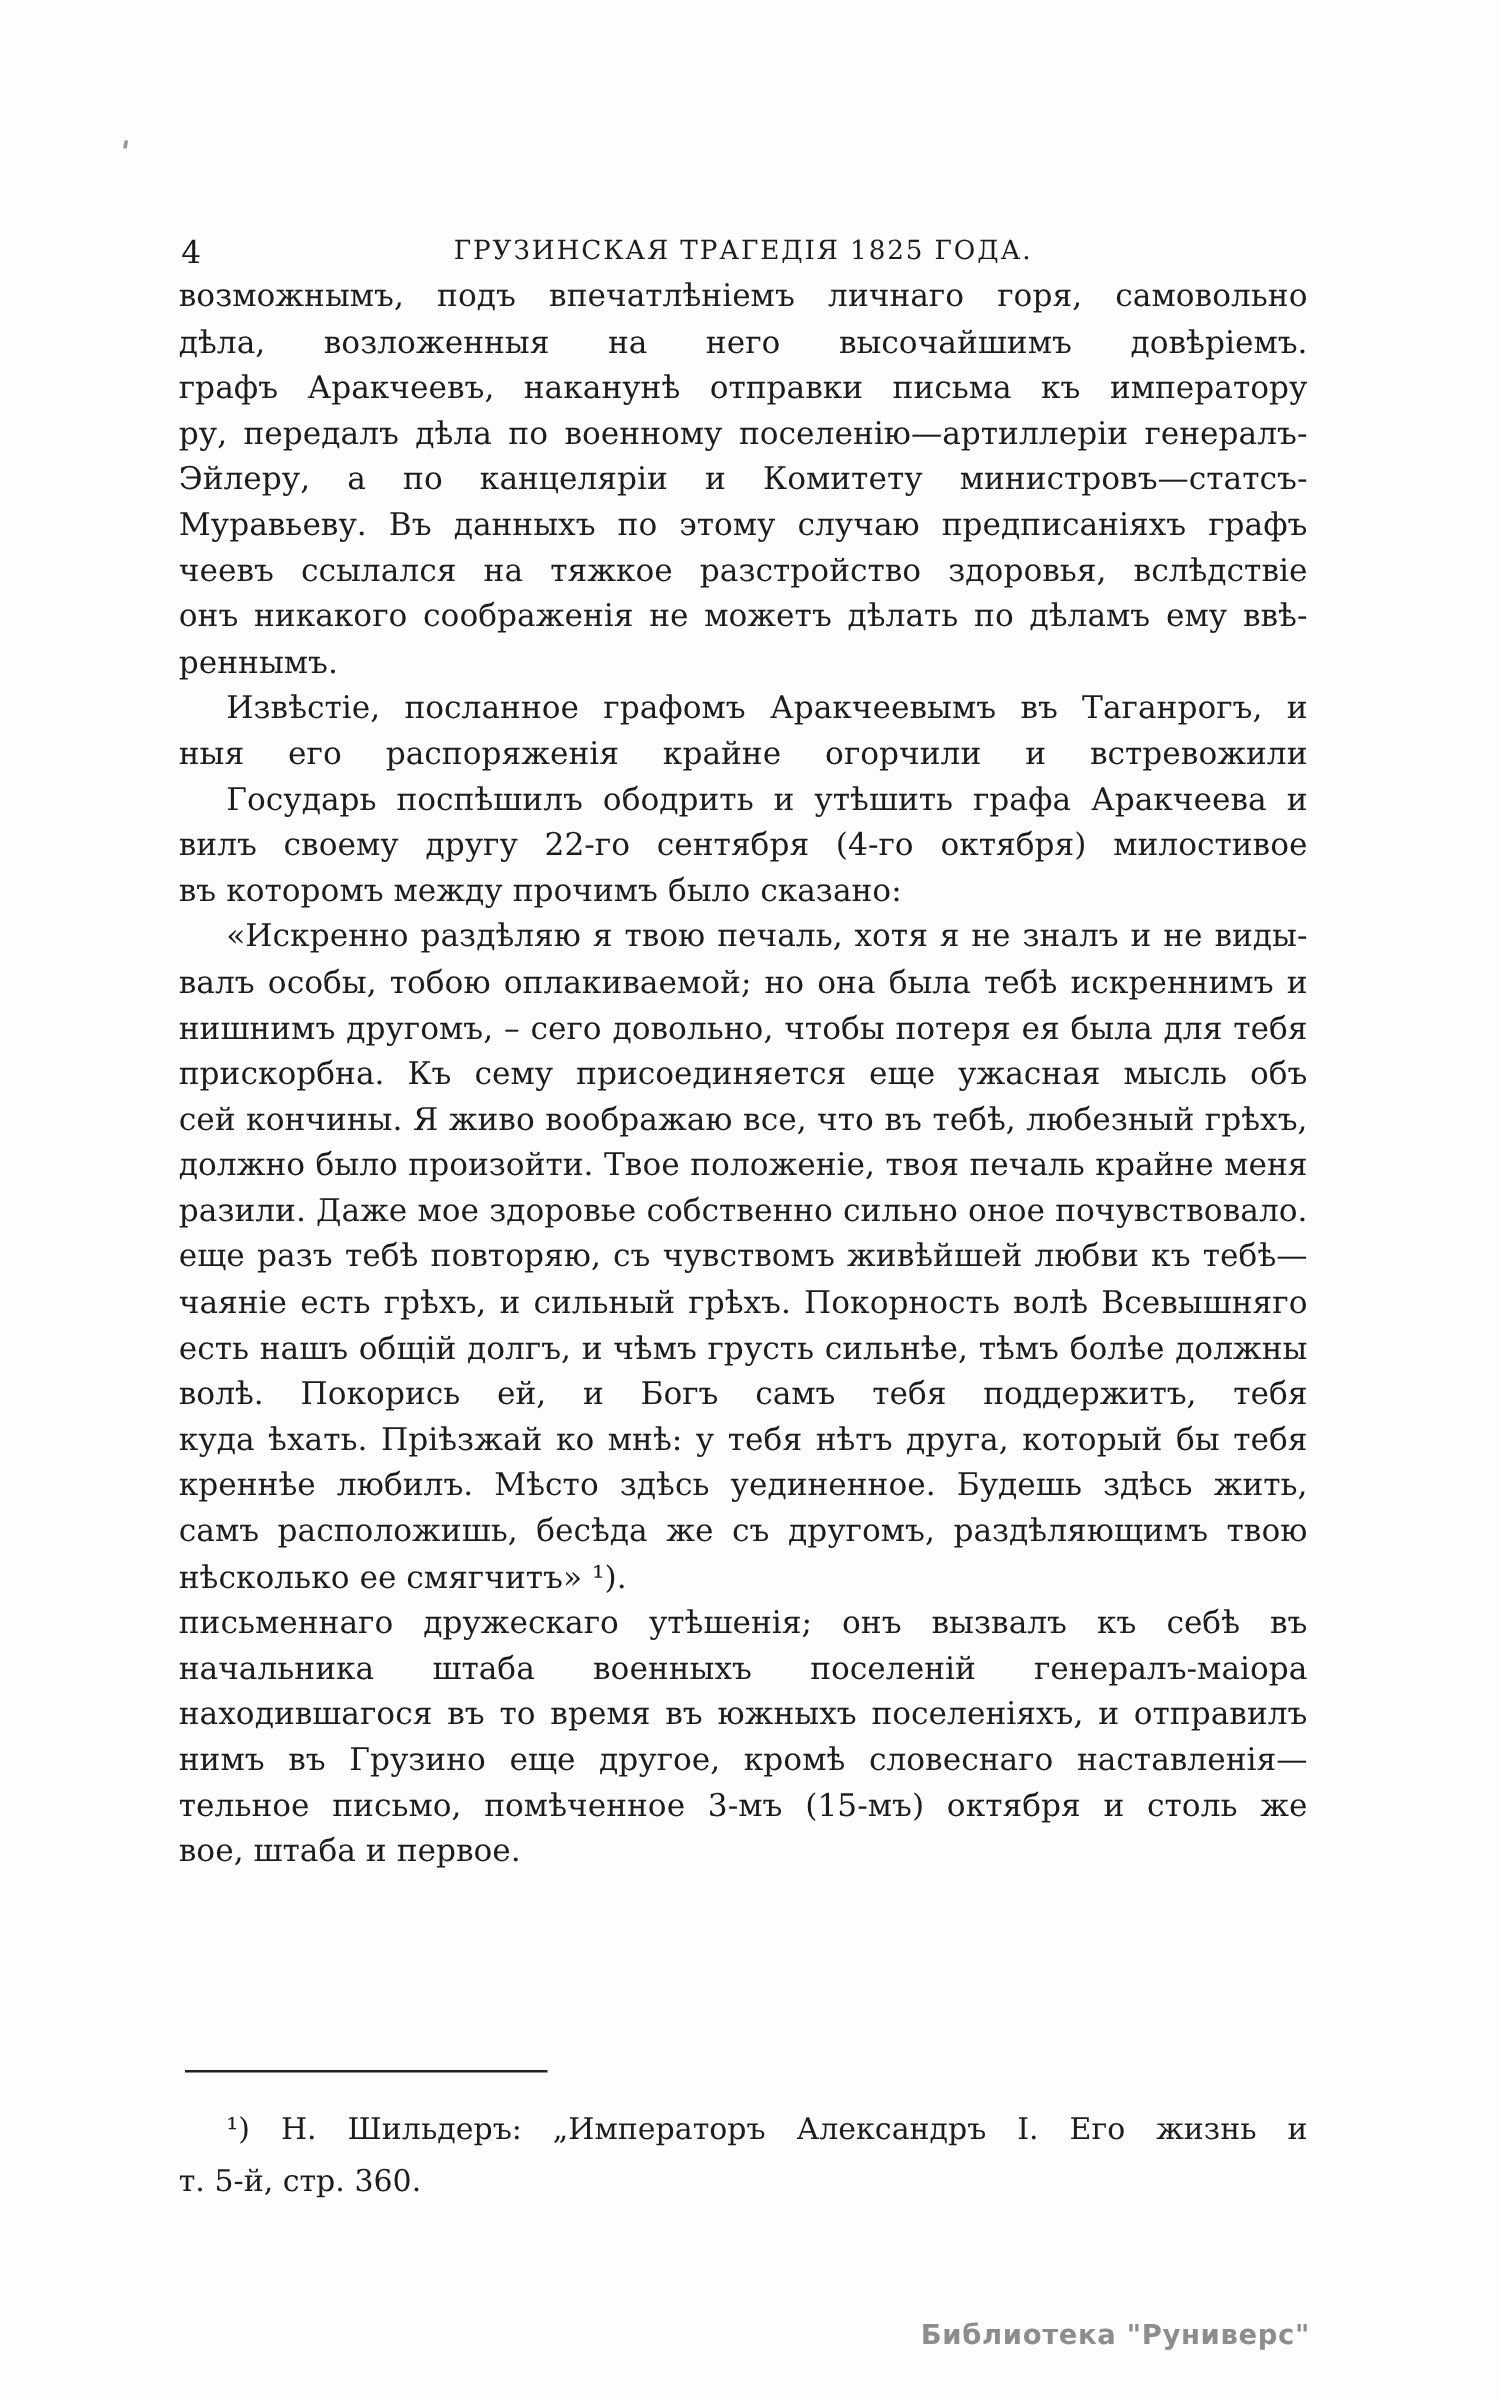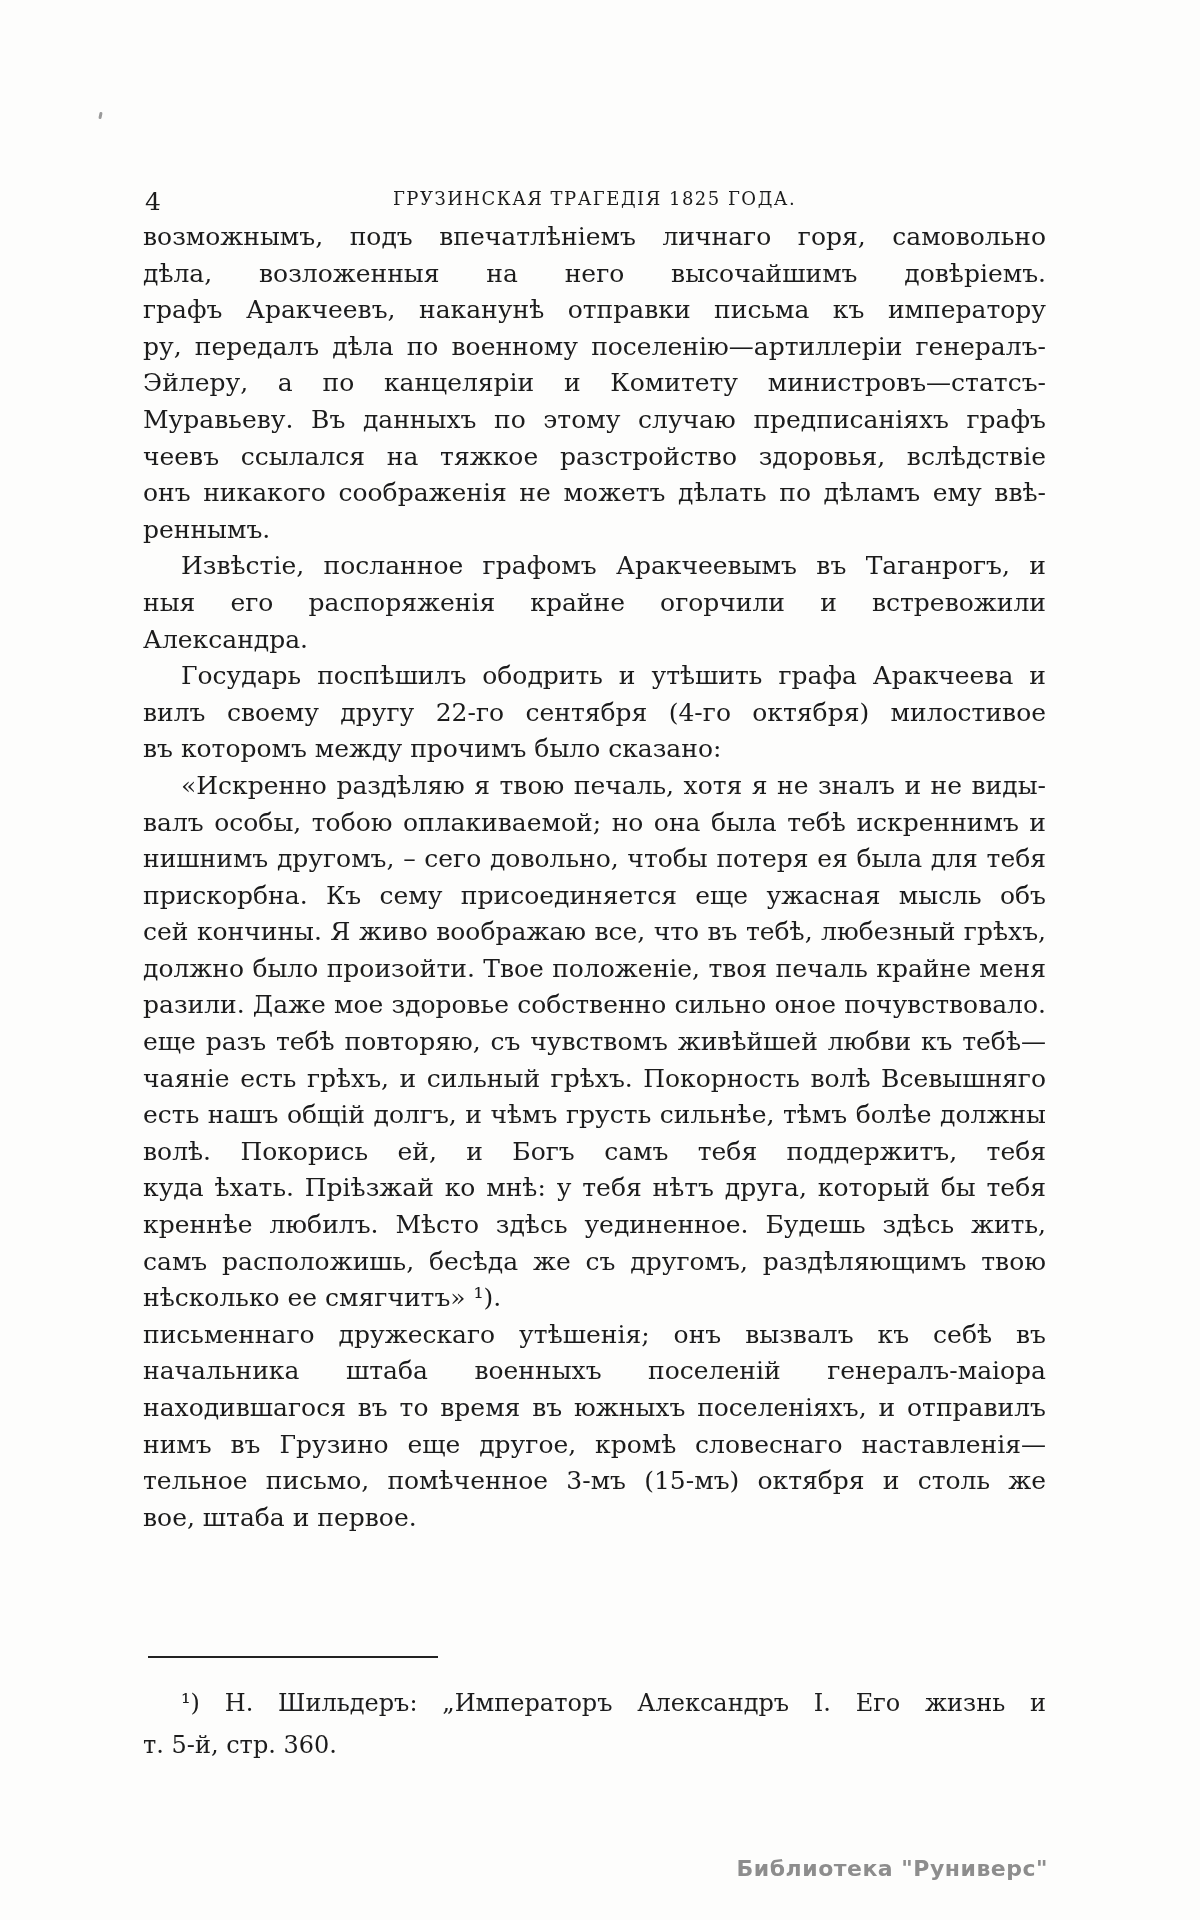--- a/index.html
+++ b/index.html
@@ -13,21 +13,21 @@
     position:absolute; left:0; top:0; width:1200px; height:1920px;
     background:#fdfdfc; color:#1c1c1c;
   }
   .speck {
     position:absolute; left:99px; top:112px; width:3px; height:7px;
     background:#9a9a9a; border-radius:2px; transform:rotate(12deg);
   }
   .header { position:absolute; left:143px; top:186px; width:903px; height:30px; }
   .pagenum { position:absolute; left:2px; top:1px; font-size:25px; }
   .running-title {
-    text-align:center; font-size:18px; letter-spacing:1.5px;
+    text-align:center; font-size:21px; letter-spacing:1.5px;
     white-space:nowrap; padding-top:2px;
   }
   .body-text {
     position:absolute; left:143px; top:219px; width:903px;
     font-size:25px;
   }
   .line {
     height:36.6px; line-height:36.6px;
     text-align:justify; text-align-last:justify;
     overflow:hidden;
@@ -69,21 +69,20 @@
         <div class="line">ру, передалъ дѣла по военному поселенію—артиллеріи генералъ-маіору</div>
         <div class="line">Эйлеру, а по канцеляріи и Комитету министровъ—статсъ-секретарю</div>
         <div class="line">Муравьеву. Въ данныхъ по этому случаю предписаніяхъ графъ Арак-</div>
         <div class="line">чеевъ ссылался на тяжкое разстройство здоровья, вслѣдствіе котораго</div>
         <div class="line">онъ никакого соображенія не можетъ дѣлать по дѣламъ ему ввѣ-</div>
         <div class="line para-end">реннымъ.</div>
       </div>
       <div>
         <div class="line first-indent">Извѣстіе, посланное графомъ Аракчеевымъ въ Таганрогъ, и стран-</div>
         <div class="line">ныя его распоряженія крайне огорчили и встревожили императора</div>
-        <div class="line para-end">Александра.</div>
       </div>
       <div>
         <div class="line first-indent">Государь поспѣшилъ ободрить и утѣшить графа Аракчеева и отпра-</div>
         <div class="line">вилъ своему другу 22-го сентября (4-го октября) милостивое письмо,</div>
         <div class="line para-end">въ которомъ между прочимъ было сказано:</div>
       </div>
       <div>
         <div class="line first-indent">«Искренно раздѣляю я твою печаль, хотя я не зналъ и не виды-</div>
         <div class="line">валъ особы, тобою оплакиваемой; но она была тебѣ искреннимъ и дав-</div>
         <div class="line">нишнимъ другомъ, – сего довольно, чтобы потеря ея была для тебя</div>

